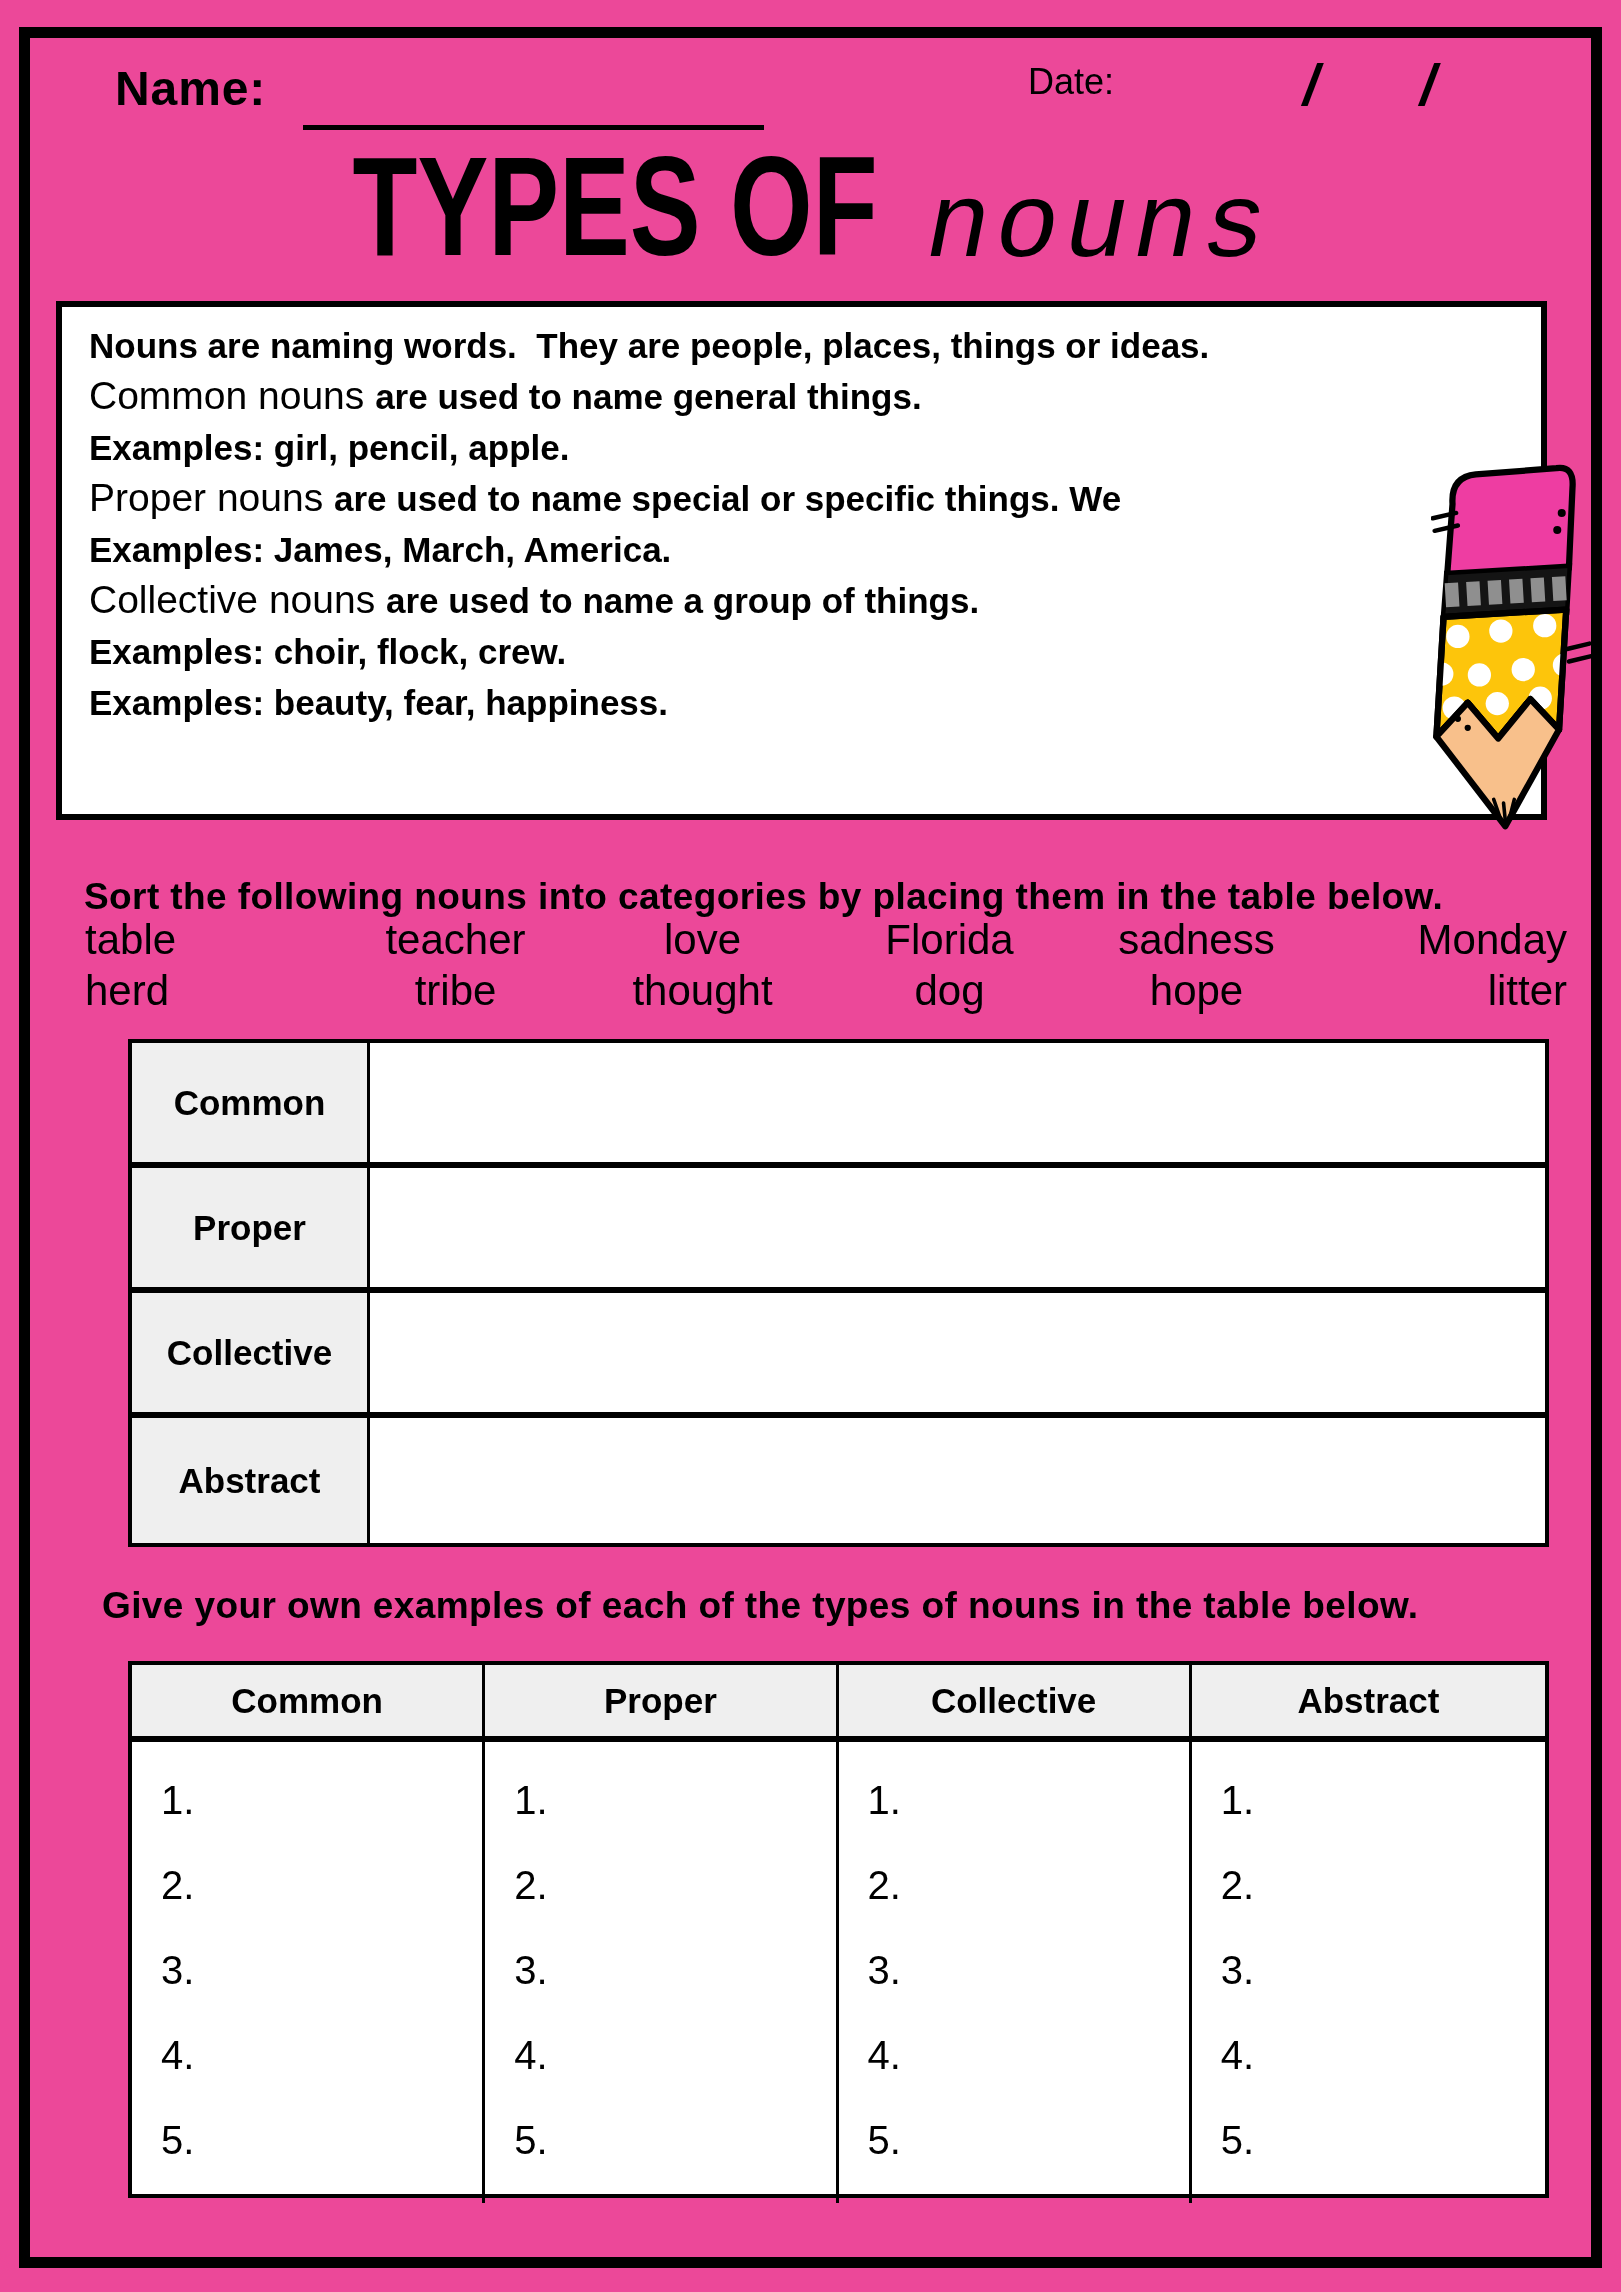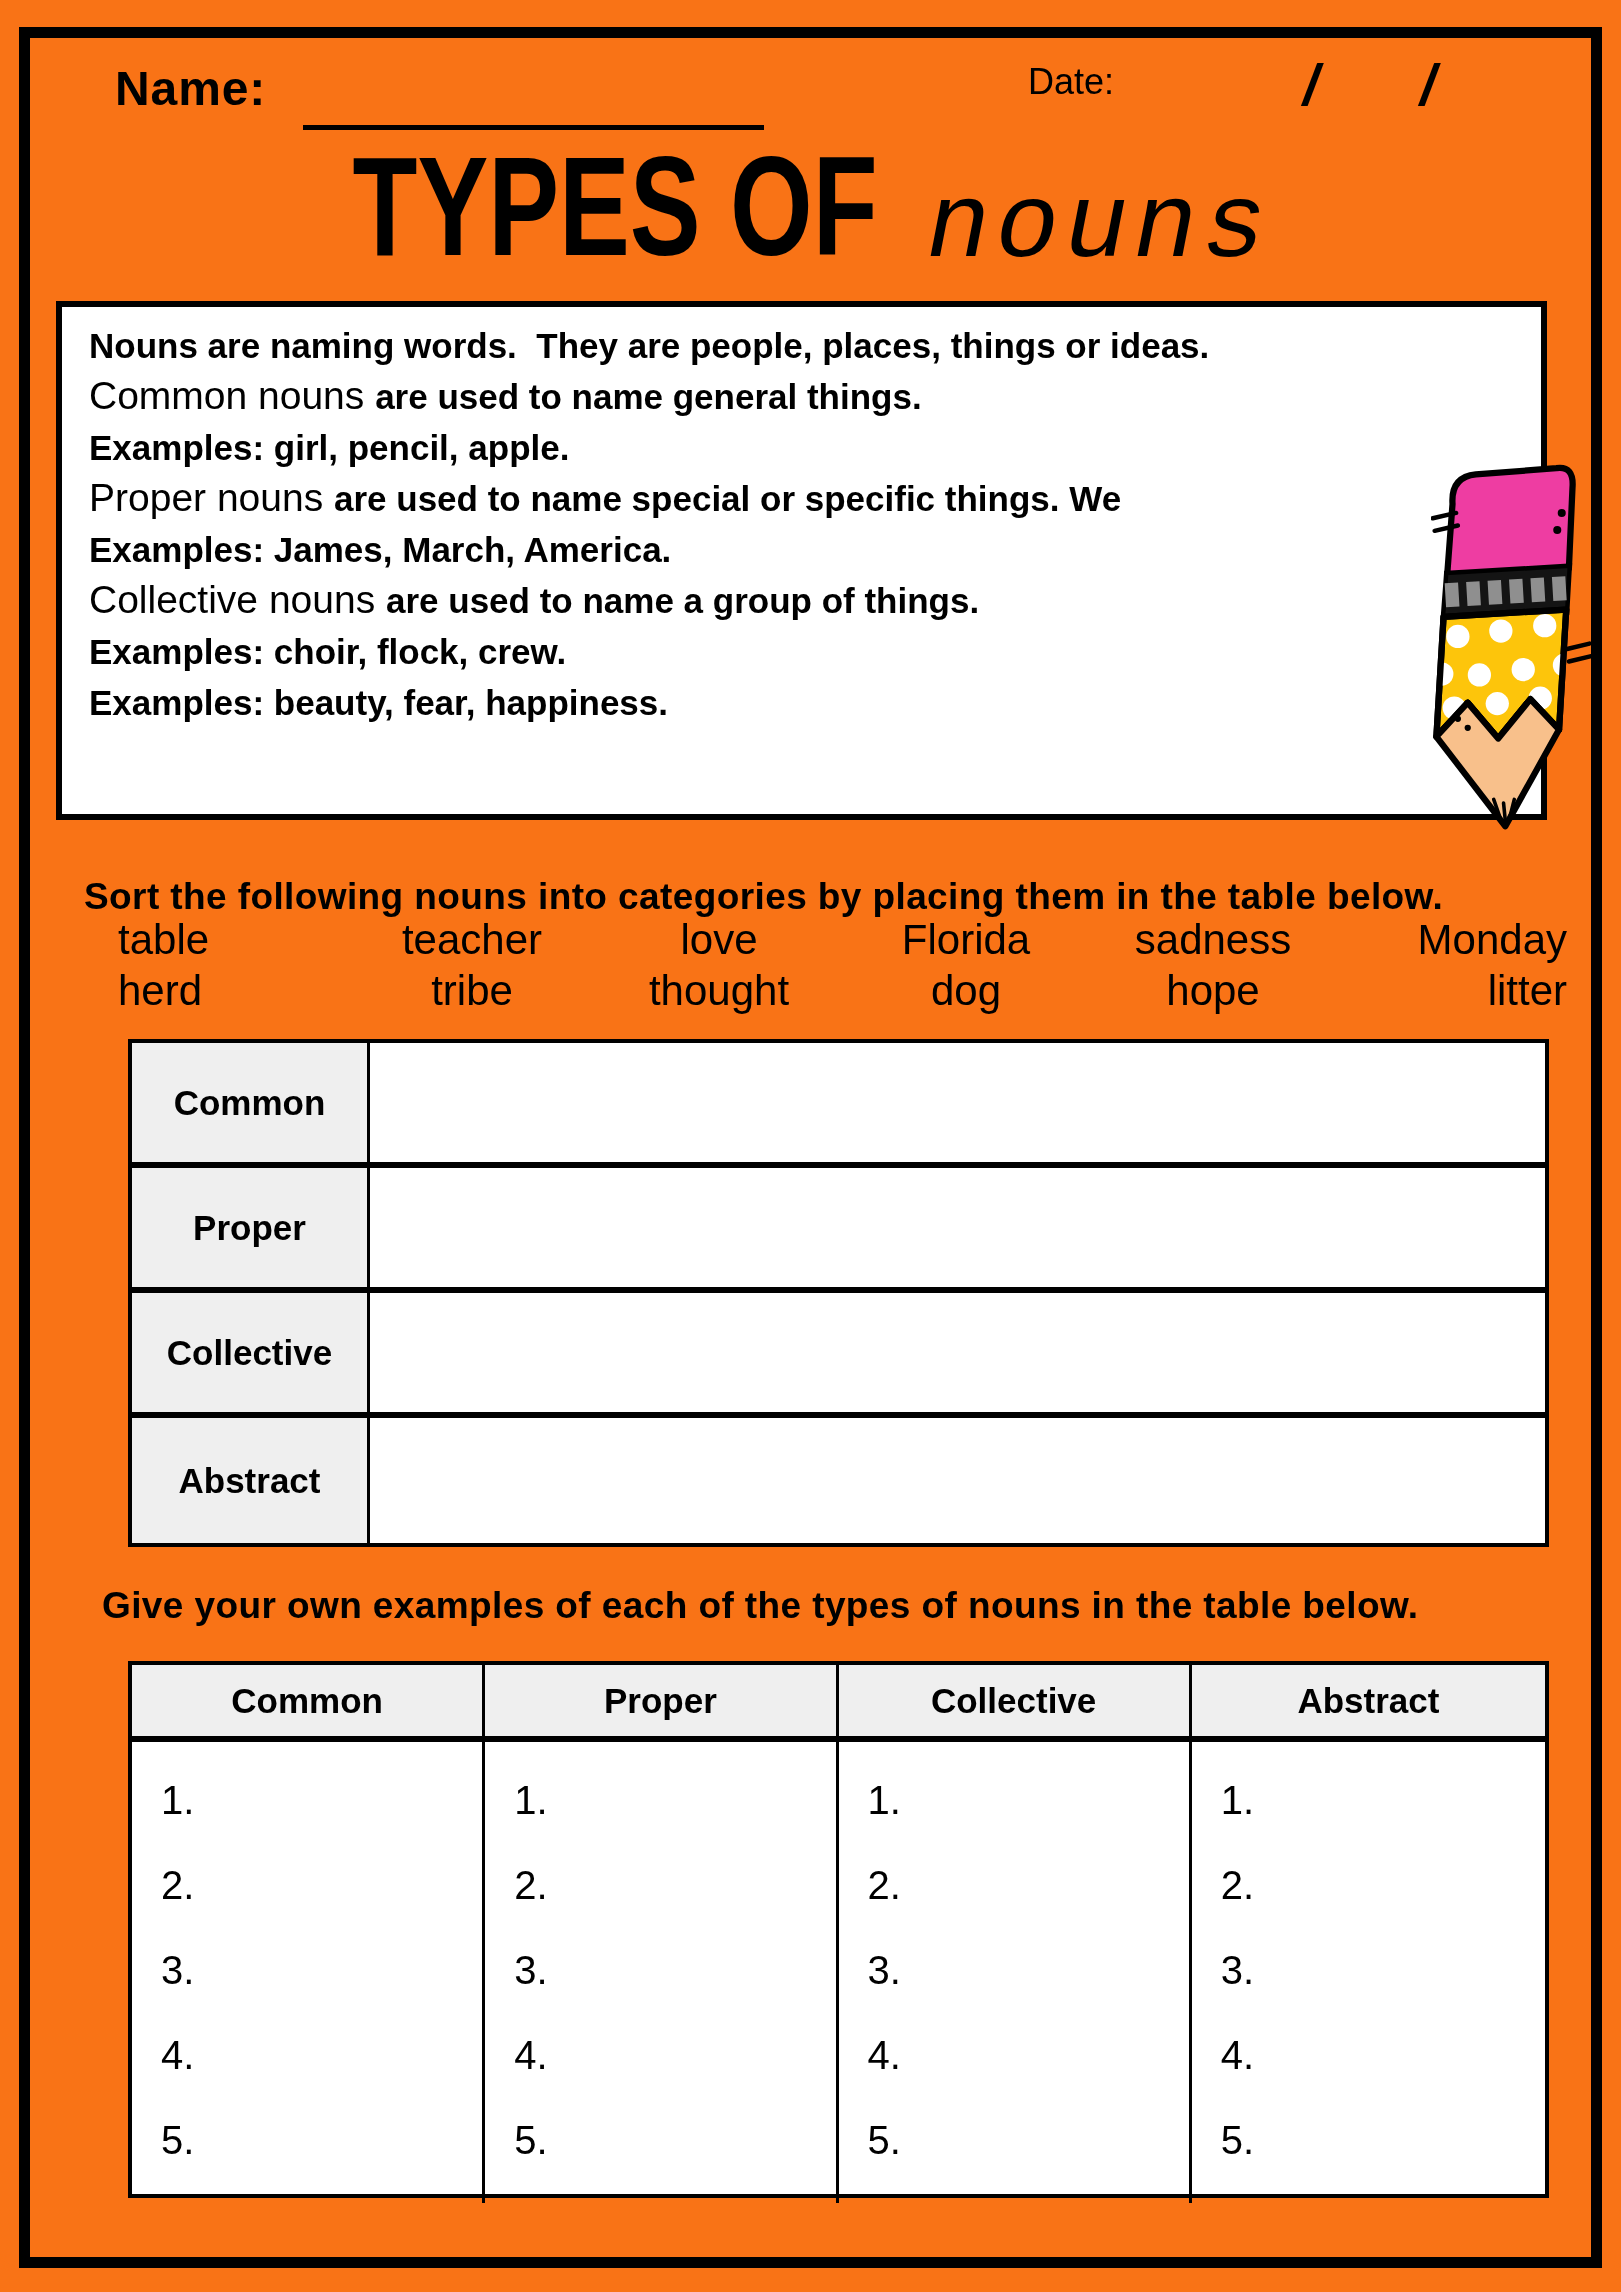--- a/index.html
+++ b/index.html
@@ -1,16 +1,16 @@
 <!DOCTYPE html>
 <html style="font-size:14.3px"><head>
 <meta charset="utf-8">
 <style>
   html,body{margin:0;padding:0;background:#fff;}
-  .page{position:relative;width:1621px;height:2293px;background:#f97316;overflow:hidden;
+  .page{position:relative;width:1621px;height:2293px;background:#ec4899;overflow:hidden;
         font-family:"Liberation Sans",sans-serif;color:#000;}
   
   .frame{position:absolute;left:19px;top:27px;width:1583px;height:2241px;
          border:11.6px solid #000;box-sizing:border-box;z-index:10;pointer-events:none;}
   
   .name-label{position:absolute;left:115px;top:61px;font-size:48px;font-weight:700;letter-spacing:0.9px;}
   .name-line{position:absolute;left:303px;top:125px;width:461px;height:5.4px;background:#000;}
   .date-label{position:absolute;left:1028px;top:61px;font-size:36px;font-weight:400;}
   .date-slash{position:absolute;top:52px;font-size:57px;font-weight:700;font-style:italic;}
   .slash1{left:1303px;} .slash2{left:1420px;}
@@ -26,21 +26,21 @@
   .il{line-height:50px;font-size:35px;white-space:pre-wrap;}
   .il .lead{font-weight:400;font-size:39px;}
   .il .rest{font-weight:700;}
   
   .pencil{position:absolute;left:1431px;top:461px;z-index:3;}
   
   .sort-instruction{position:absolute;left:84px;top:876px;font-size:37px;font-weight:700;
                     letter-spacing:0.4px;white-space:nowrap;}
   .word-grid{position:absolute;left:85px;top:917px;width:1482px;display:grid;
              grid-template-columns:repeat(6,1fr);row-gap:6.3px;font-size:42px;font-weight:400;line-height:45px;}
-  .w{text-align:center;margin-left:33px;} .w-first{text-align:left;} .w-last{text-align:right;}
+  .w{text-align:center;} .w-first{text-align:left;} .w-last{text-align:right;}
   
   .sort-table{position:absolute;left:128px;top:1039px;width:1421px;height:508px;border:4.5px solid #000;
               box-sizing:border-box;display:grid;grid-template-columns:238px 1fr;
               grid-template-rows:repeat(4,1fr);background:#fff;}
   .st-label{background:#efefef;border-right:3.6px solid #000;border-bottom:6.3px solid #000;
             display:flex;align-items:center;justify-content:center;font-size:35px;font-weight:700;}
   .st-value{border-bottom:6.3px solid #000;background:#fff;}
   .no-bb{border-bottom:none;}
   
   .examples-instruction{position:absolute;left:102px;top:1585px;font-size:37px;font-weight:700;

